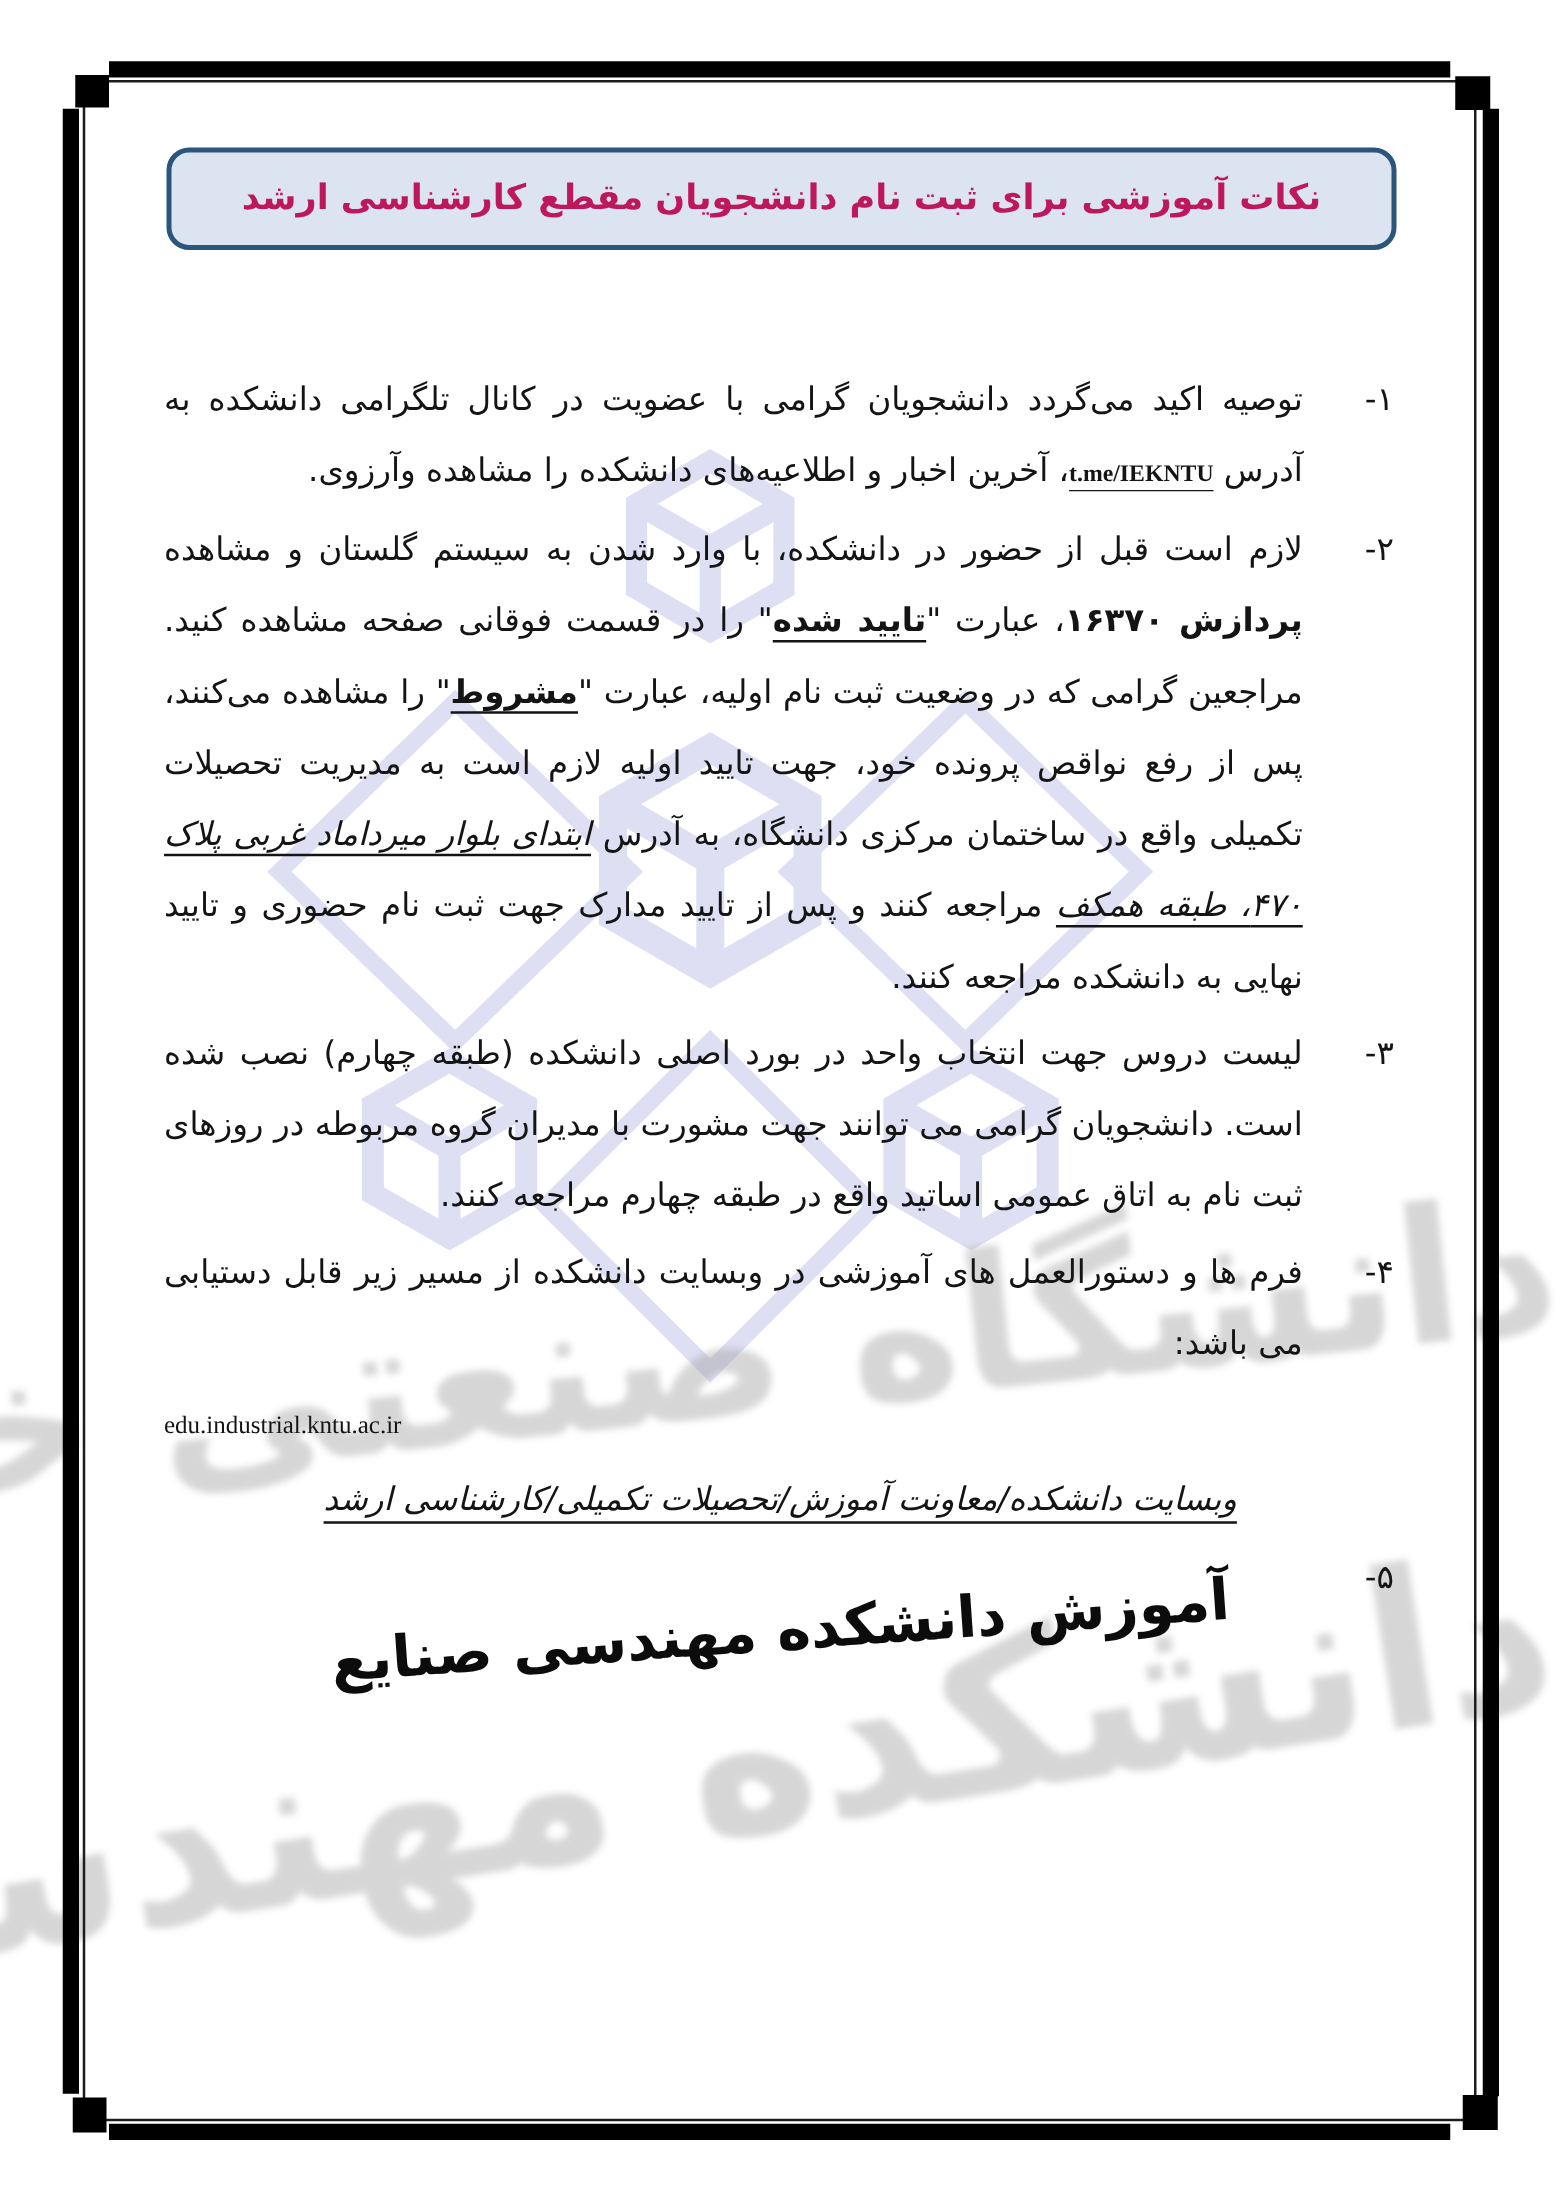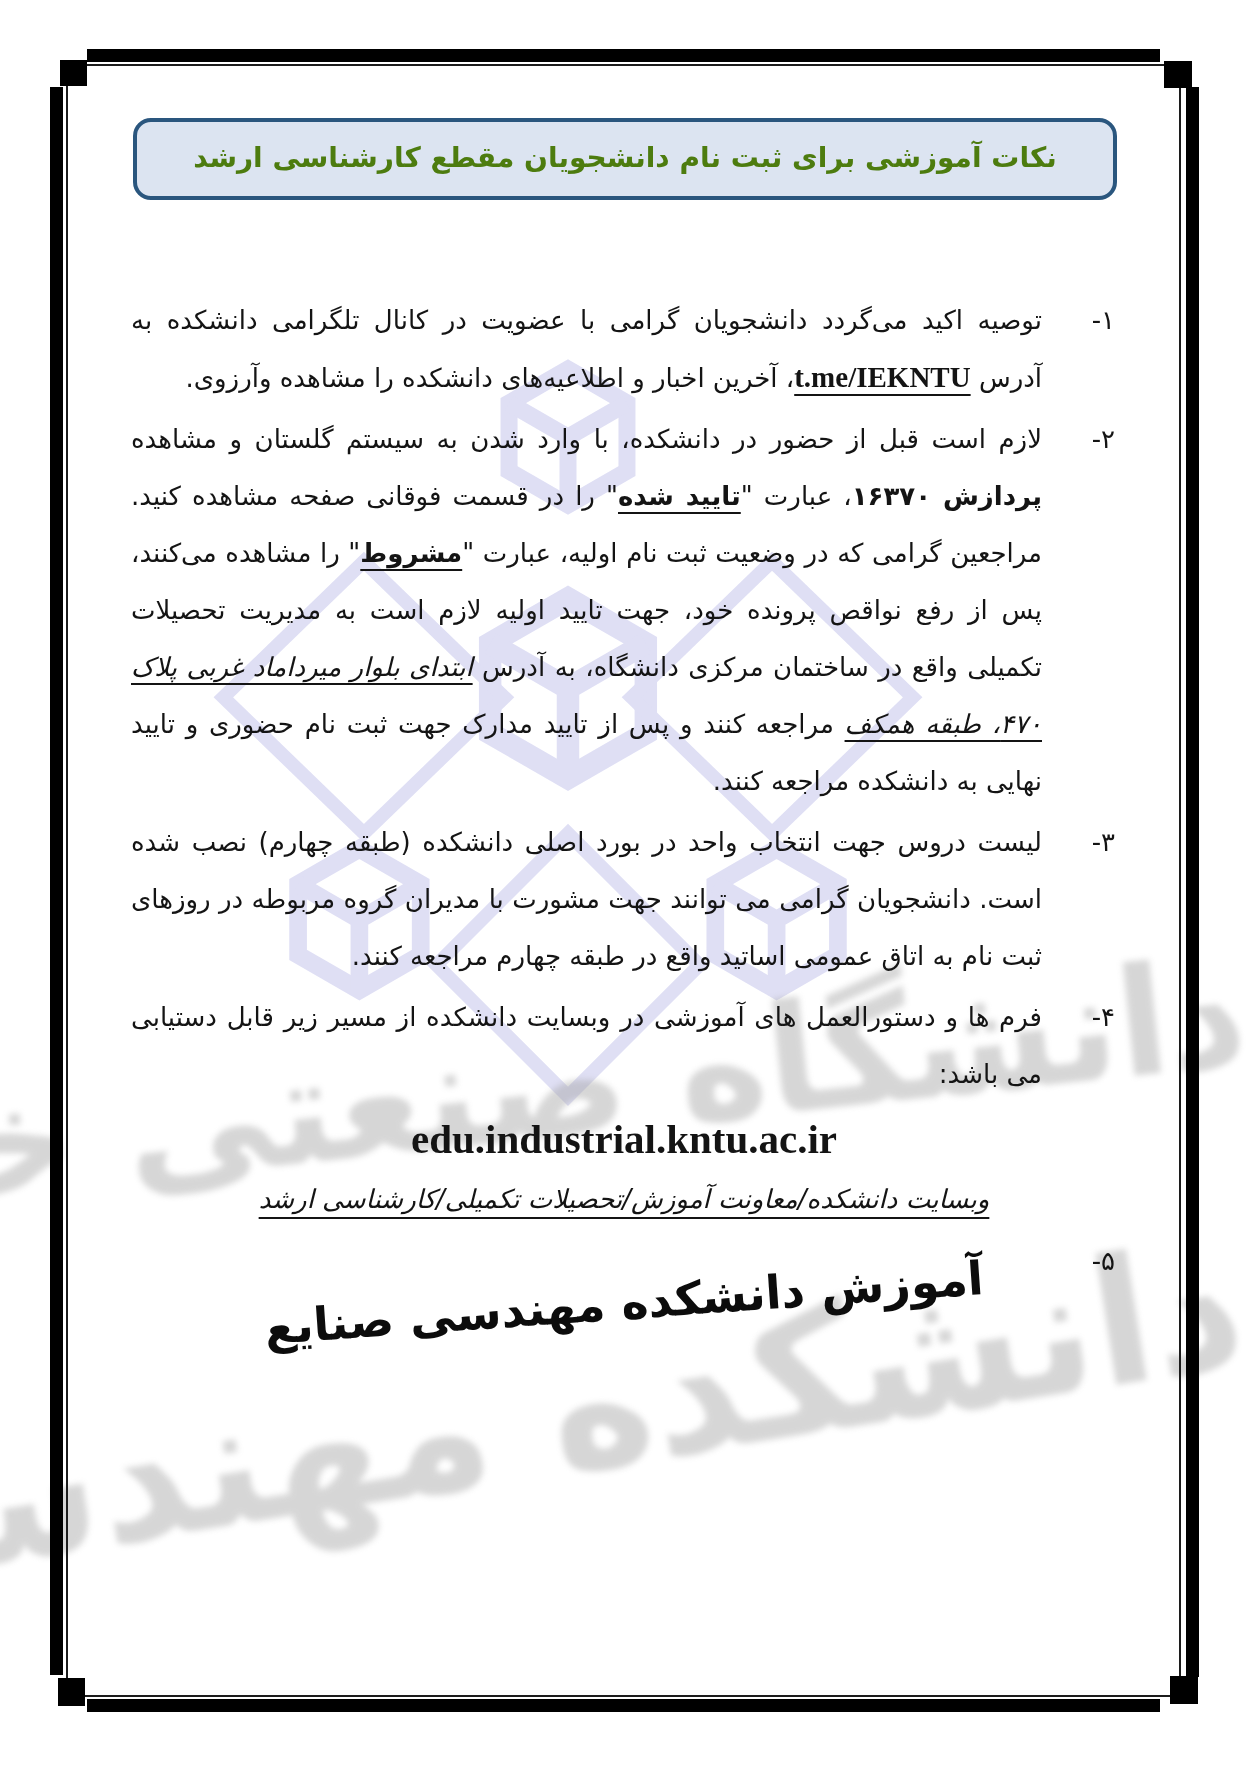--- a/index.html
+++ b/index.html
@@ -38,39 +38,39 @@
   
   .title-box{
     position:absolute;top:118px;right:131px;left:133px;
     background:#dce4f1;
     border:4px solid #2a567e;
     border-radius:18px;
     text-align:center;
     padding:16px 24px 18px 24px;
     z-index:3;
   }
-  .title-line{font-size:28px;font-weight:bold;color:#4d7c0f;line-height:40px;}
+  .title-line{font-size:28px;font-weight:bold;color:#be185d;line-height:40px;}
   .title-line + .title-line{margin-top:24px;}
   
   .content{
     position:absolute;top:288px;right:131px;width:986px;
     font-size:26px;line-height:57px;
     text-align:justify;
     color:#141414;
     z-index:2;
   }
   .intro{text-indent:40px;margin:0;}
   .item{position:relative;padding-right:75px;margin-top:4px;}
   .item .num{position:absolute;right:2px;top:0;}
   .b{font-weight:bold;}
   .u{text-decoration:underline;text-underline-offset:7px;}
   .i{font-style:italic;}
-  .ltr{direction:ltr;unicode-bidi:embed;font-family:"Liberation Serif","DejaVu Serif",serif;font-size:29px;}
+  .ltr{direction:ltr;unicode-bidi:embed;font-family:"Liberation Serif","DejaVu Serif",serif;font-size:19px;}
   .center-url{
-    text-align:center;font-weight:bold;font-size:41px;
+    font-weight:normal;font-size:20px;
     font-family:"Liberation Serif","DejaVu Serif",serif;
     direction:ltr;line-height:60px;margin-top:6px;
   }
   .center-path{
     text-align:center;font-style:italic;font-size:26px;line-height:60px;
     margin-bottom:4px;
   }
   .center-path span{text-decoration:underline;text-underline-offset:9px;}
   .signature{
     text-align:center;

